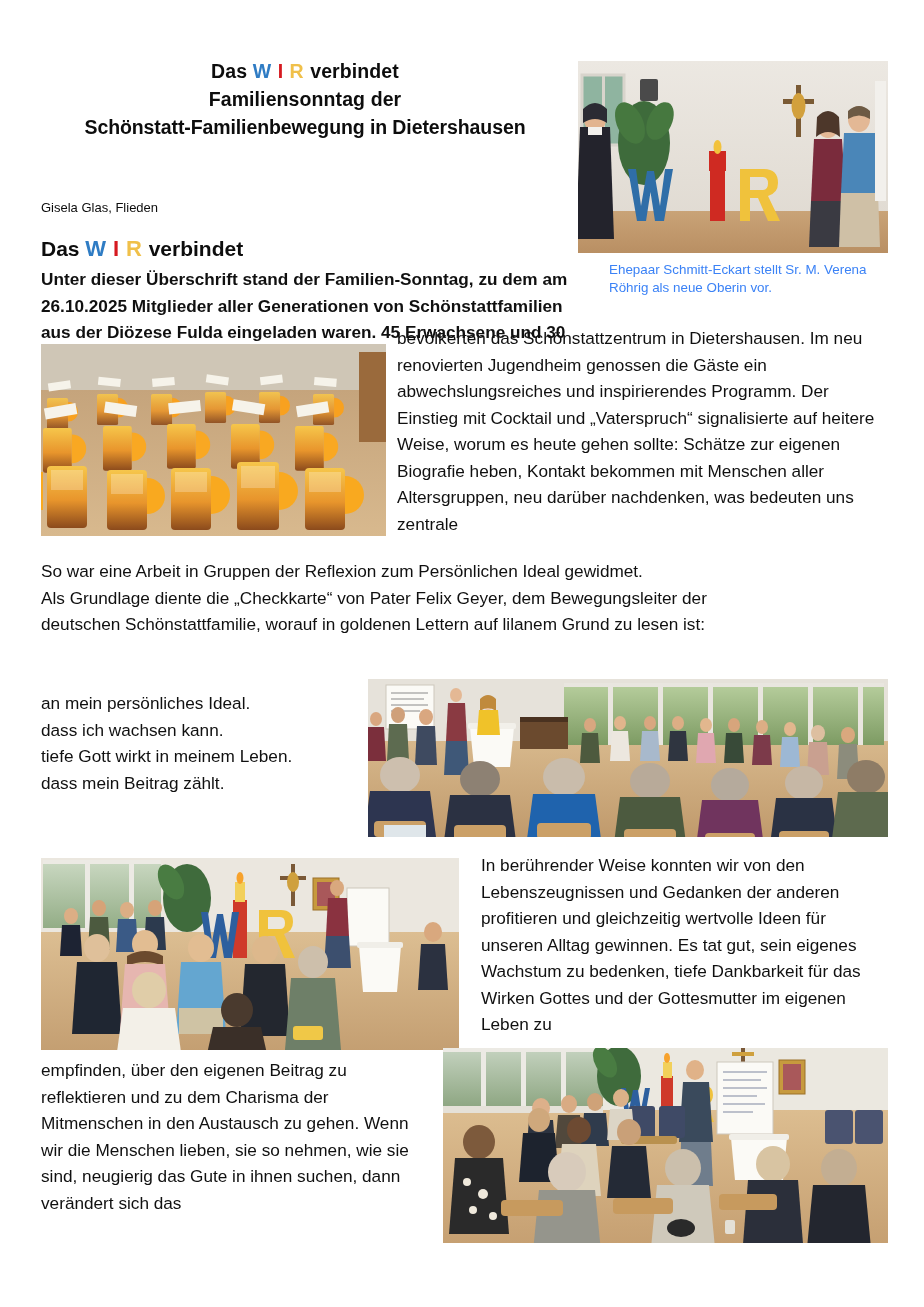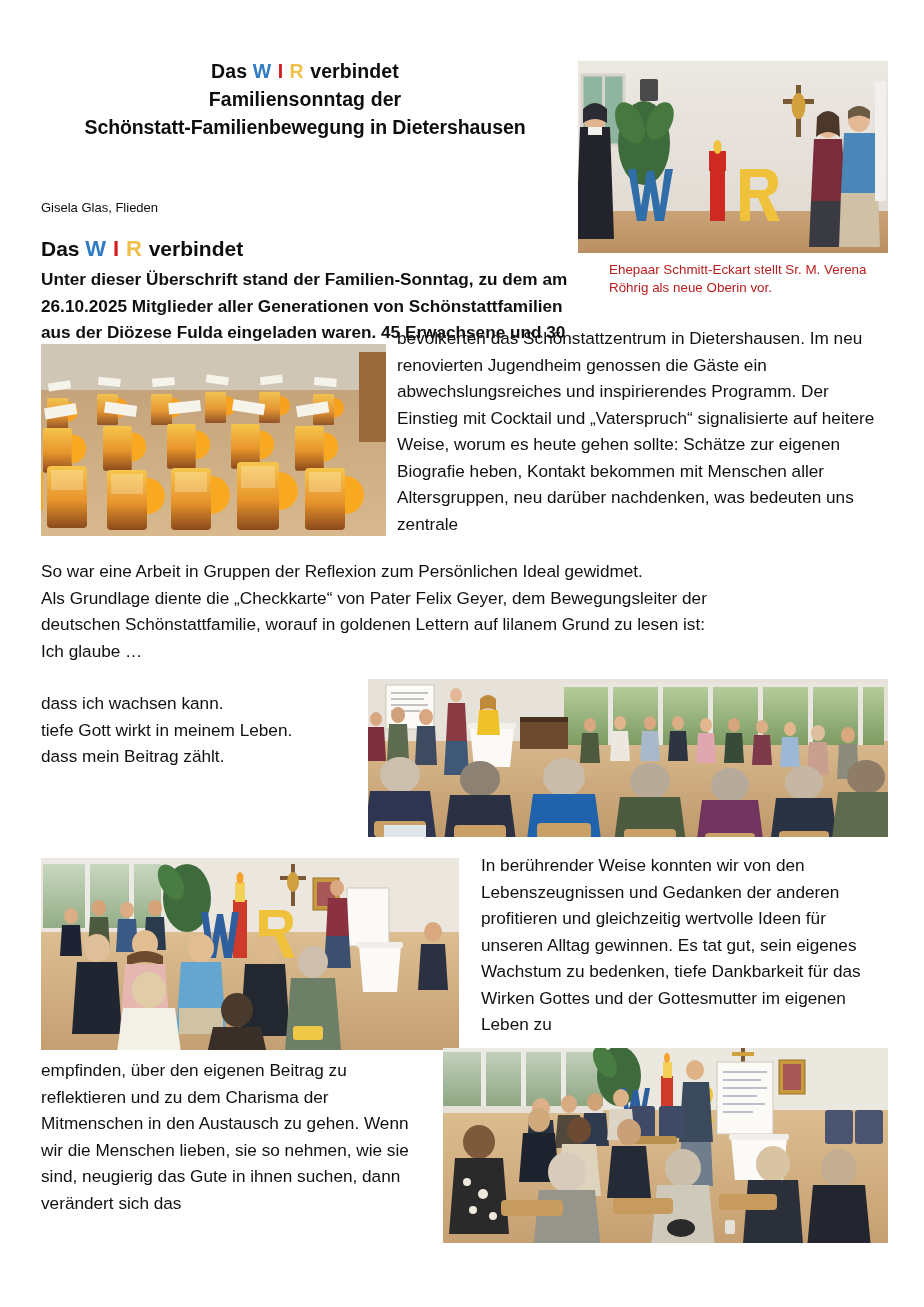--- a/index.html
+++ b/index.html
@@ -132,21 +132,21 @@
   #photo-talk            { left: 443px; top: 1048px; width: 445px; height: 195px; }
 
   
   .caption {
     position: absolute;
     left: 609px;
     top: 261px;
     width: 300px;
     font-size: 13.4px;
     line-height: 1.34;
-    color: #b91c1c;
+    color: #3b82f6;
   }
 
   .nowrap { white-space: nowrap; }
   p { margin: 0; }
 </style>
 </head>
 <body>
 
 <div class="page">
 
@@ -324,24 +324,24 @@
       </g>
     </svg>
   </div>
 
   <div class="body-text flow-right">bevölkerten das Schönstattzentrum in Dietershausen. Im neu renovierten Jugendheim genossen die Gäste ein abwechslungsreiches und inspirierendes Programm. Der Einstieg mit Cocktail und „Vaterspruch“ signalisierte auf heitere Weise, worum es heute gehen sollte: Schätze zur eigenen Biografie heben, Kontakt bekommen mit Menschen aller Altersgruppen, neu darüber nachdenken, was bedeuten uns zentrale</div>
 
   <div class="body-text para-b">
     <p class="nowrap">So war eine Arbeit in Gruppen der Reflexion zum Persönlichen Ideal gewidmet.</p>
     <p class="nowrap">Als Grundlage diente die „Checkkarte“ von Pater Felix Geyer, dem Bewegungsleiter der</p>
     <p class="nowrap">deutschen Schönstattfamilie, worauf in goldenen Lettern auf lilanem Grund zu lesen ist:</p>
-    <p class="nowrap">Ich glaube …</p>
   </div>
 
   <div class="body-text creed-list">
+    <p class="nowrap">an mein persönliches Ideal.</p>
     <p class="nowrap">dass ich wachsen kann.</p>
     <p class="nowrap">tiefe Gott wirkt in meinem Leben.</p>
     <p class="nowrap">dass mein Beitrag zählt.</p>
   </div>
 
   <div class="photo" id="photo-plenary">
     <svg viewBox="0 0 520 158" preserveAspectRatio="none">
       <defs>
         <linearGradient id="flrB" x1="0" y1="0" x2="0" y2="1">
           <stop offset="0" stop-color="#d7b88c"></stop>

